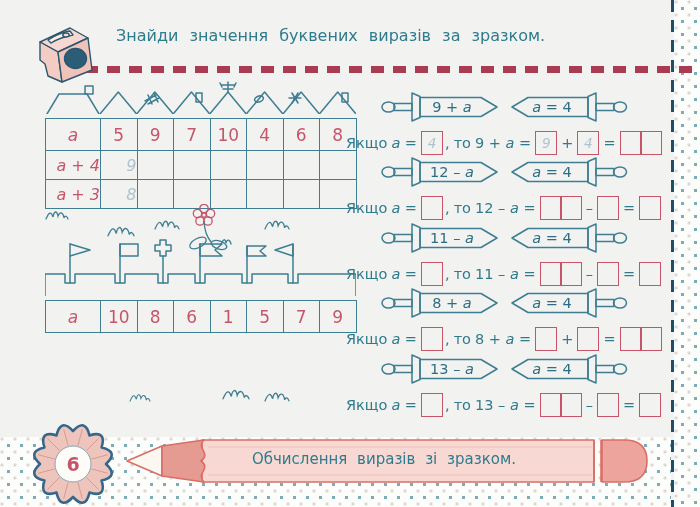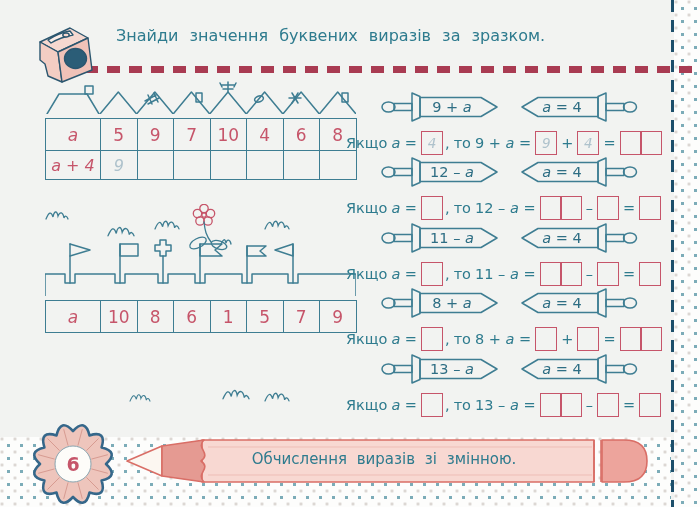--- a/index.html
+++ b/index.html
@@ -22,27 +22,27 @@
         background:repeating-linear-gradient(90deg,#a93b52 0 13px,transparent 13px 22px);
         border-radius:3px;}
   .sharpener{position:absolute;left:24px;top:12px;z-index:5;}
 
   .tablewrap{position:absolute;left:45px;z-index:1;}
   #table1{top:80px;} #table2{top:236px;}
   table.wtable{border-collapse:collapse;table-layout:fixed;width:311px;}
   .wtable td,.wtable th{border:1.6px solid #3e7d92;text-align:center;vertical-align:middle;
         padding:0;font-weight:normal;}
   .wtable th{height:31px;font-size:17px;color:#c6556a;}
-  .wtable td{height:28px;font-size:16px;color:#c6556a;}
+  .wtable td{height:28px;font-size:16px;color:#c6556a;text-align:right;}
   .rowlabel{font-style:italic;}
   .traced{color:#aec2cc;font-style:italic;}
 
   .problems{position:absolute;left:346px;top:90px;width:330px;z-index:1;}
   .problem{height:65.4px;}
-  .swords-row{display:flex;padding-left:34px;gap:10px;height:34px;align-items:flex-start;}
+  .swords-row{display:flex;padding-left:34px;gap:0;height:34px;align-items:flex-start;}
   .sword-text{fill:#2e6e84;font-size:14.5px;font-family:"DejaVu Sans",sans-serif;}
   .equation{display:flex;align-items:center;gap:4px;height:28px;font-size:14.5px;
         color:#2e7b8e;margin-top:5px;white-space:nowrap;}
   .equation .comma{margin-left:-2px;}
   .abox{box-sizing:border-box;width:22px;height:24px;border:1.7px solid #c6556a;
         display:inline-flex;align-items:center;justify-content:center;font-size:13.5px;
         flex:none;}
   .wbox{display:inline-flex;flex:none;}
   .wbox .abox+.abox{margin-left:-1.7px;}
 
@@ -124,20 +124,30 @@
               <th class="">9</th>
               <th class="">7</th>
               <th class="">10</th>
               <th class="">4</th>
               <th class="">6</th>
               <th class="">8</th>
             </tr>
             <tr>
               <td class="rowlabel"><i>a</i> + 4</td>
               <td><span class="traced">9</span></td>
+              <td></td>
+              <td></td>
+              <td></td>
+              <td></td>
+              <td></td>
+              <td></td>
+            </tr>
+            <tr>
+              <td class="rowlabel"><i>a</i> + 3</td>
+              <td><span class="traced">8</span></td>
               <td></td>
               <td></td>
               <td></td>
               <td></td>
               <td></td>
               <td></td>
             </tr>
           </tbody>
         </table>
       </div>
@@ -453,16 +463,16 @@
         <rect x="78" y="3" width="392" height="42" fill="#f8d8d2"></rect>
         <path d="M3,24 L38,9 L38,39 Z" fill="#fcf7f1"></path>
         <path d="M38,9 L80,3 C71,11 88,16 77,24 C88,32 71,36 80,45 L38,39 Z" fill="#e59a92"></path>
         <path d="M478,3 L500,3 Q523,3 523,24 Q523,45 500,45 L478,45 Z" fill="#eda49c"></path>
         <line x1="470" y1="3" x2="470" y2="45"></line>
           <line x1="477" y1="3" x2="477" y2="45"></line>
       </g>
       <line x1="84" y1="10" x2="468" y2="10" stroke="#eebdb6" stroke-width="1"></line>
       <line x1="84" y1="38" x2="468" y2="38" stroke="#eebdb6" stroke-width="1"></line>
     </svg>
-    <span class="pencil-text">Обчислення виразів зі змінною.</span>
+    <span class="pencil-text">Обчислення виразів зі зразком.</span>
   </div>
 
 </div>
 
 </body></html>

